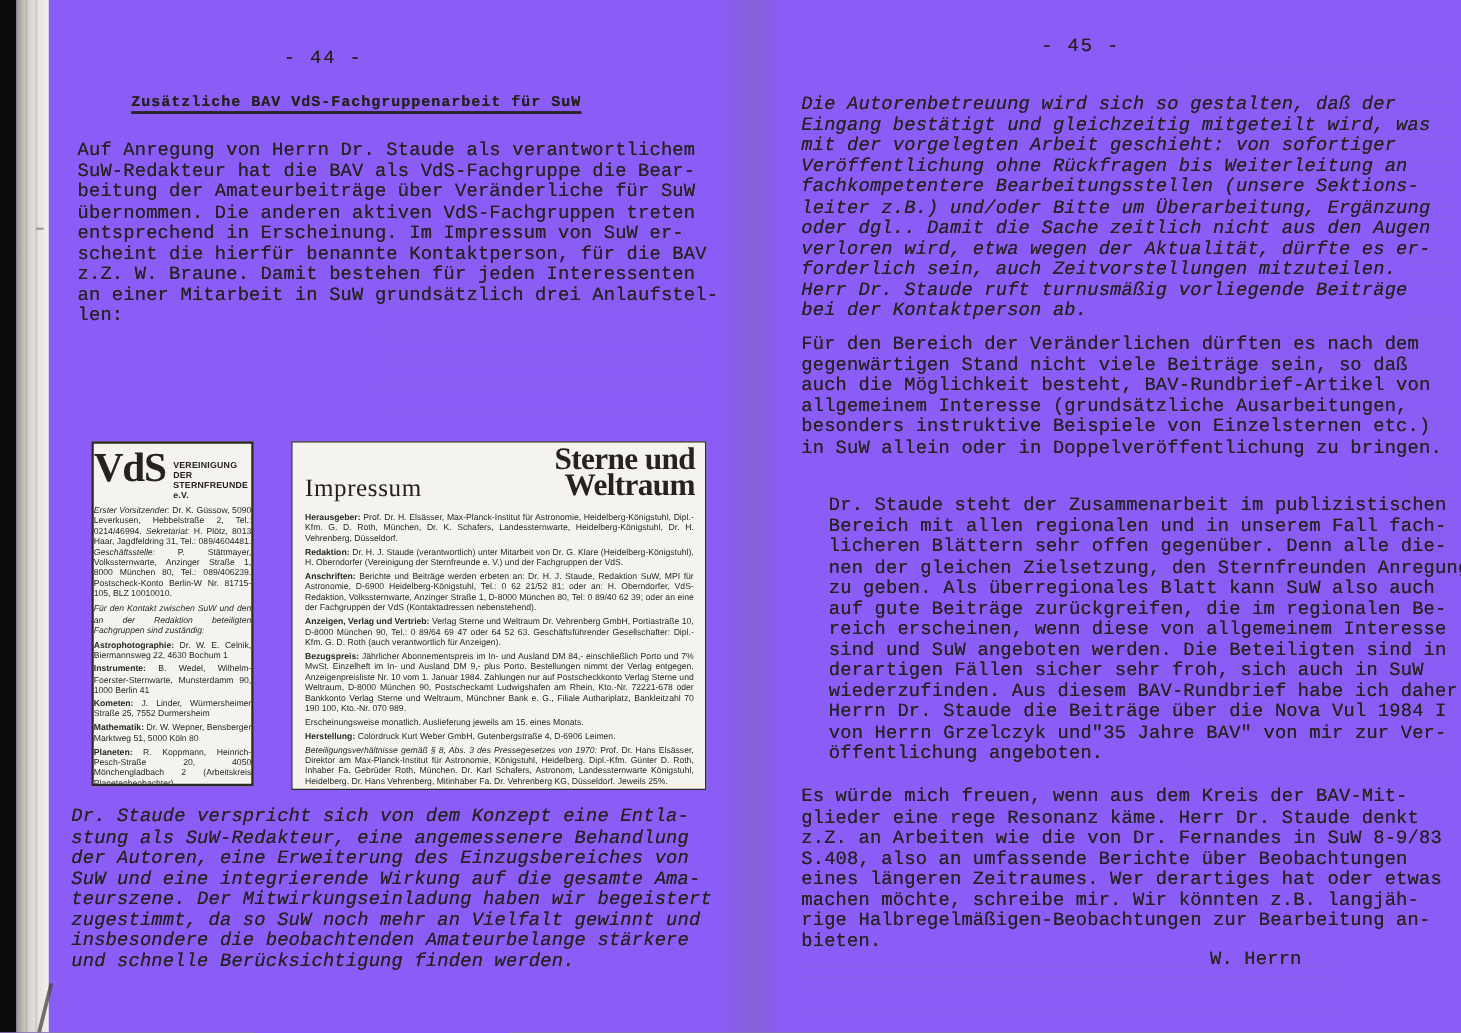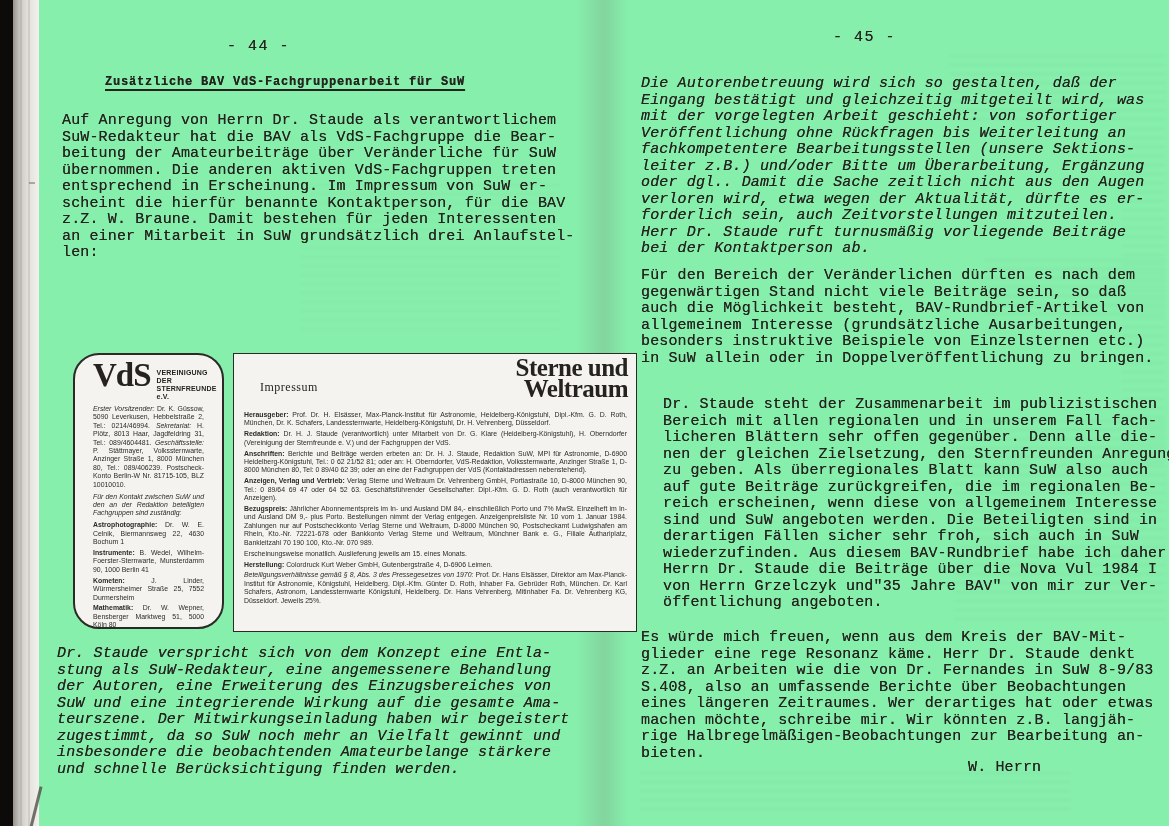--- a/index.html
+++ b/index.html
@@ -1,16 +1,16 @@
 <!DOCTYPE html>
 <html><head>
 <meta charset="utf-8">
 <style>
   html,body{margin:0;padding:0;background:#888;}
-  .scan{position:relative;width:1169px;height:826px;background:#86efac;overflow:hidden;
+  .scan{position:relative;width:1169px;height:826px;background:#8b5cf6;overflow:hidden;
         font-family:"Liberation Mono",monospace;color:#26231f;}
   .layer{position:absolute;inset:0;}
   
   .edge-black{position:absolute;left:0;top:0;width:13px;height:100%;background:#0c0b0a;}
   .edge-grad{position:absolute;left:13px;top:0;width:26px;height:100%;
              background:linear-gradient(90deg,#97938b 0%,#cfccc6 30%,#e4e2dd 60%,#f1f0ec 100%);}
   .edge-line{position:absolute;top:0;height:100%;width:2px;background:#b5b2ab;opacity:.7;}
   .gutter{position:absolute;left:576px;top:0;width:52px;height:100%;
           background:linear-gradient(90deg,rgba(115,110,102,0) 0%,rgba(115,110,102,.16) 42%,rgba(115,110,102,.20) 55%,rgba(115,110,102,0) 100%);}
   
@@ -19,36 +19,36 @@
   .streak{position:absolute;background:#4a4640;opacity:.75;}
   
   .tw{position:absolute;font-family:"Liberation Mono",monospace;font-size:15px;line-height:16.5px;
       letter-spacing:.15px;white-space:pre;color:#26231f;text-shadow:0 0 .5px rgba(38,35,31,.85);}
   .tw-list{line-height:23.5px;}
   .hdr{letter-spacing:1.5px;}
   .title{font-size:12px;font-weight:bold;letter-spacing:.8px;text-decoration:underline;
          text-underline-offset:4px;text-decoration-thickness:1.5px;}
   
   .box{position:absolute;background:#f4f3ef;border:2px solid #2b2a27;box-sizing:border-box;}
-  .vds-box{left:73px;top:353px;width:151px;height:276px;padding:5px 18px;overflow:hidden;border-radius:26px;}
+  .vds-box{left:73px;top:353px;width:130px;height:276px;padding:5px 0;overflow:hidden;}
   .vds-logo-row{display:flex;align-items:flex-start;gap:6px;}
   .vds-logo{font-family:"Liberation Serif",serif;font-weight:bold;font-size:33px;line-height:30px;letter-spacing:-1px;}
   .vds-org{font-family:"Liberation Sans",sans-serif;font-size:7px;font-weight:bold;line-height:8px;
            padding-top:9px;white-space:pre-line;letter-spacing:.2px;}
   .fine{font-family:"Liberation Sans",sans-serif;font-size:6.9px;line-height:8.4px;color:#2b2a28;
         text-align:justify;}
   .fine p{margin:0 0 2.5px 0;}
   .fine .lbl{font-weight:bold;}
   .fine .it{font-style:italic;}
   .vds-box .fine{margin-top:4px;}
-  .imp-box{left:233px;top:353px;width:404px;height:279px;overflow:hidden;border-width:1.5px;}
+  .imp-box{left:233px;top:353px;width:332px;height:279px;overflow:hidden;border-width:1.5px;}
   .imp-logo{position:absolute;right:8px;top:3px;text-align:right;font-family:"Liberation Serif",serif;
             font-weight:bold;font-size:25px;line-height:21px;letter-spacing:-.5px;white-space:pre-line;}
   .imp-heading{position:absolute;left:10px;top:26px;font-family:"Liberation Serif",serif;
-               font-size:12px;letter-spacing:.5px;margin-left:16px;}
+               font-size:20px;letter-spacing:.5px;}
   .imp-entries{position:absolute;left:10px;right:9px;top:57px;}
 </style>
 </head>
 <body>
 
 <div class="scan">
 
   <div class="edge-black"></div>
   <div class="edge-grad"></div>
   <div class="edge-line" style="left:20px;"></div>

